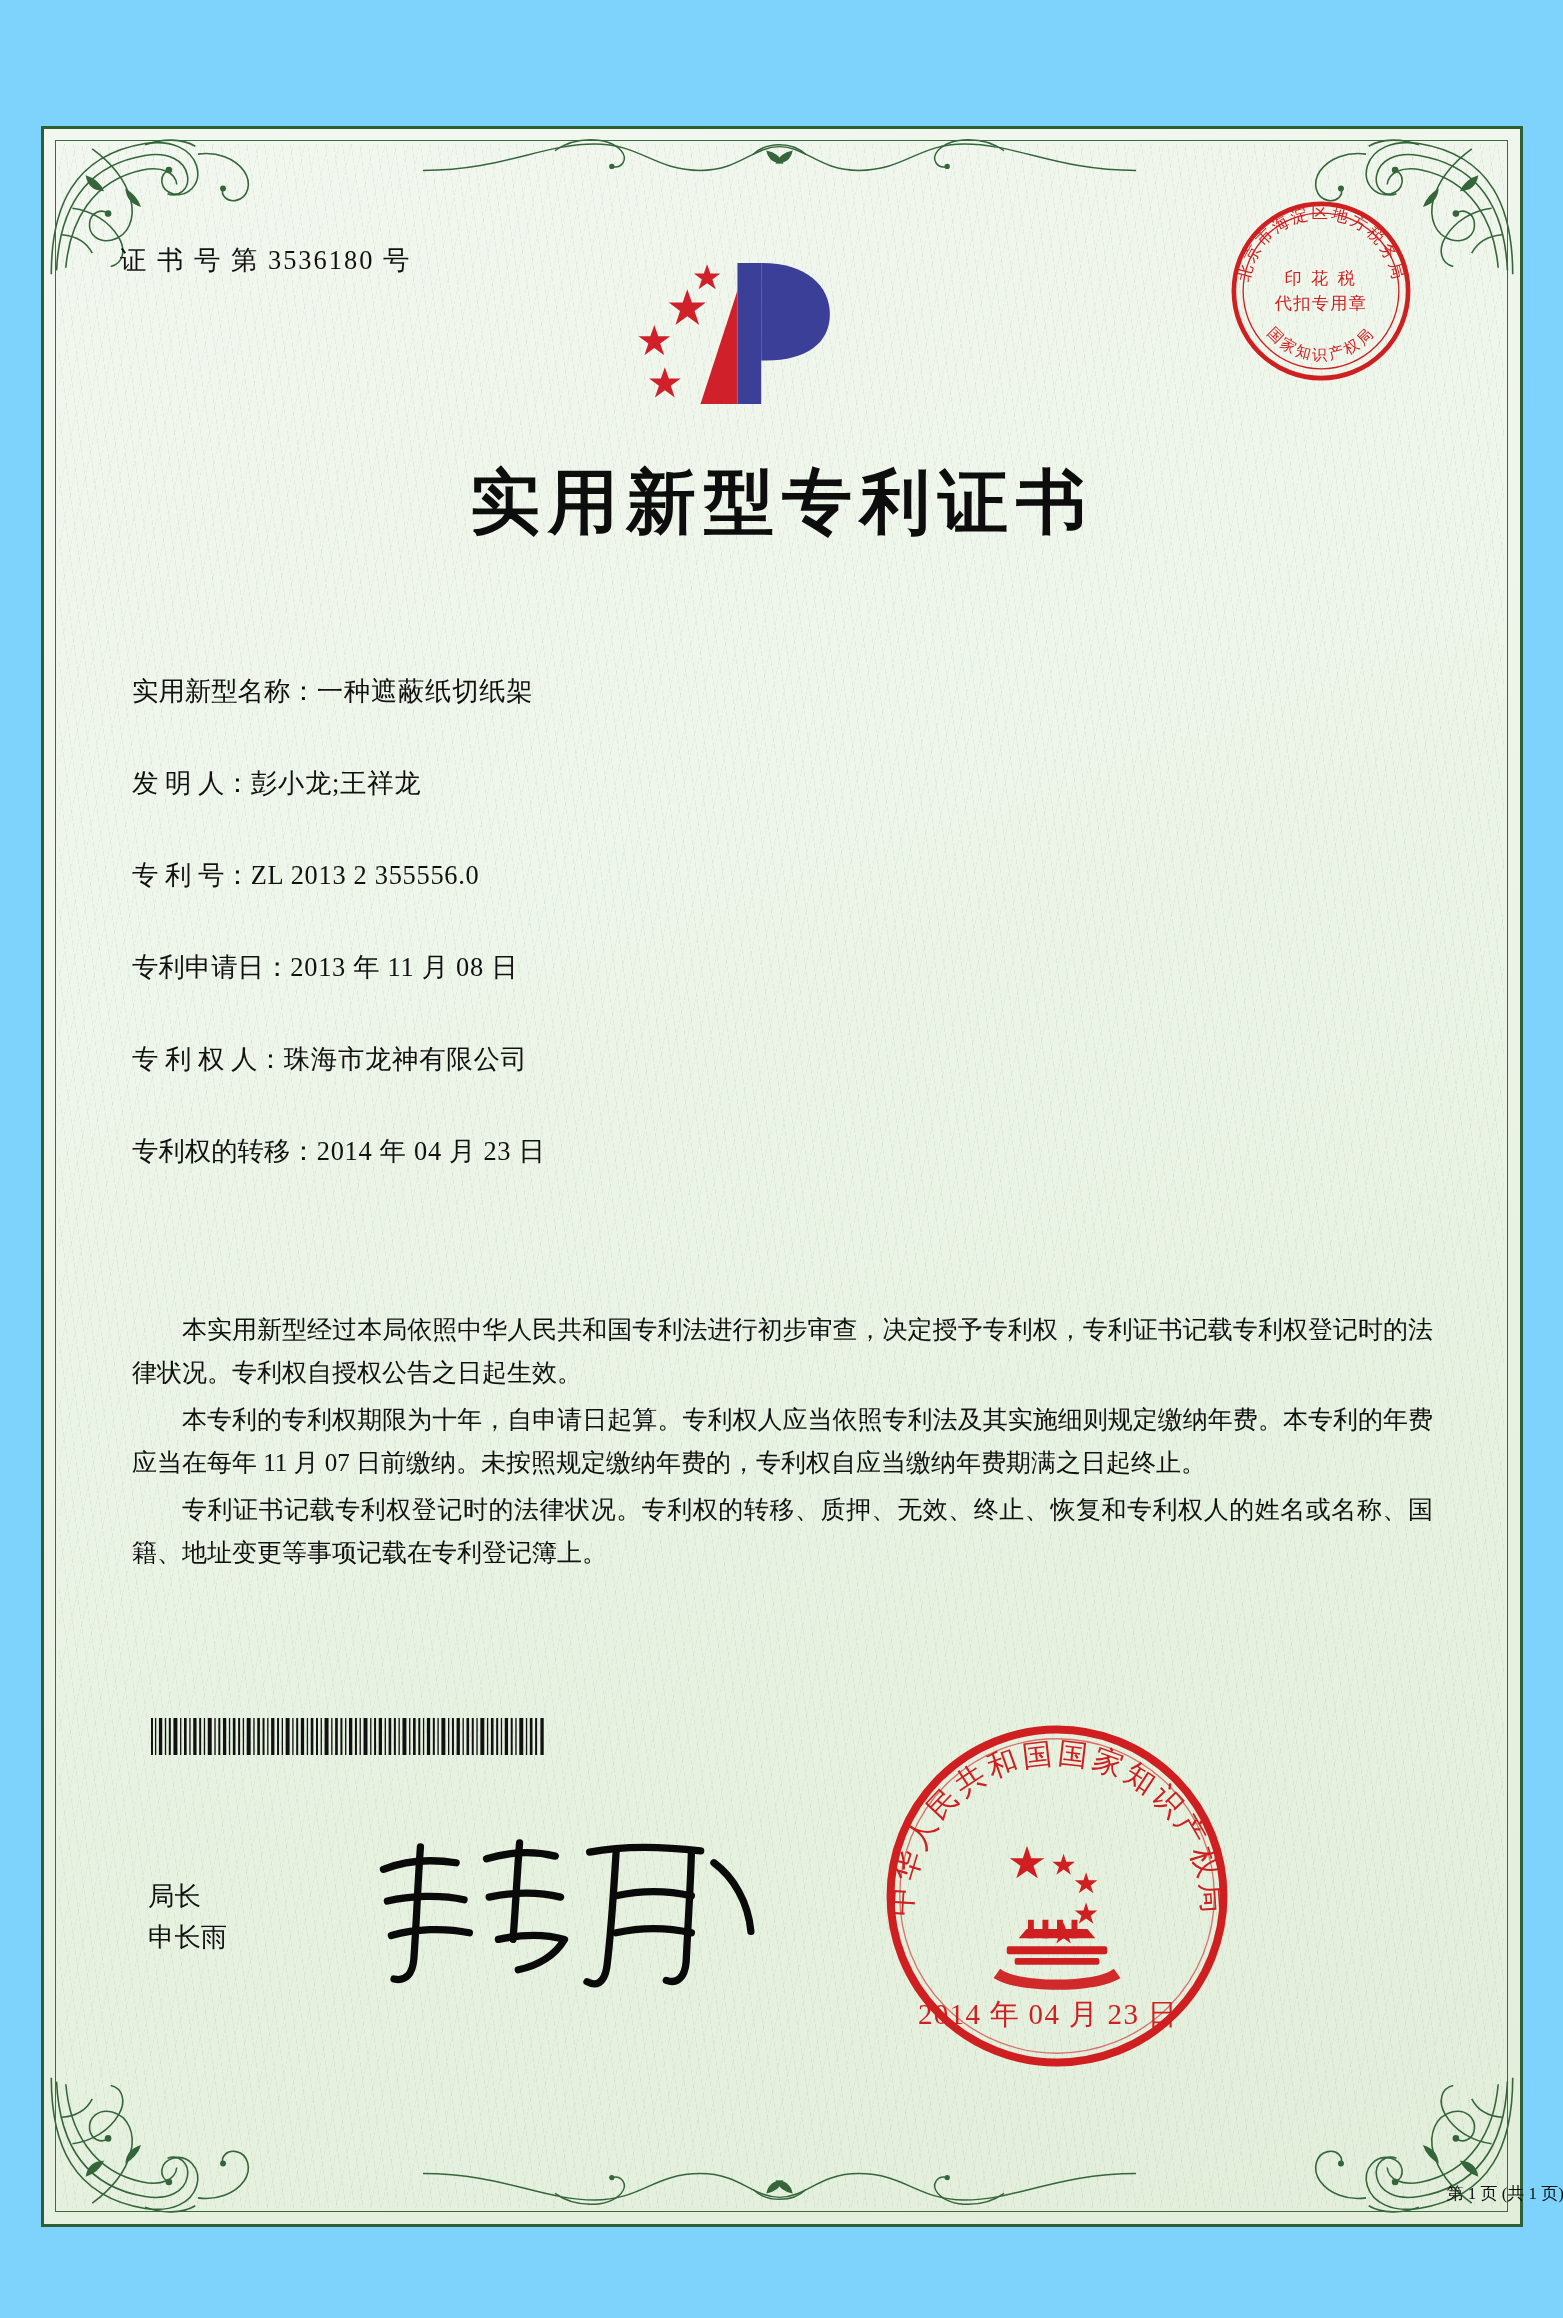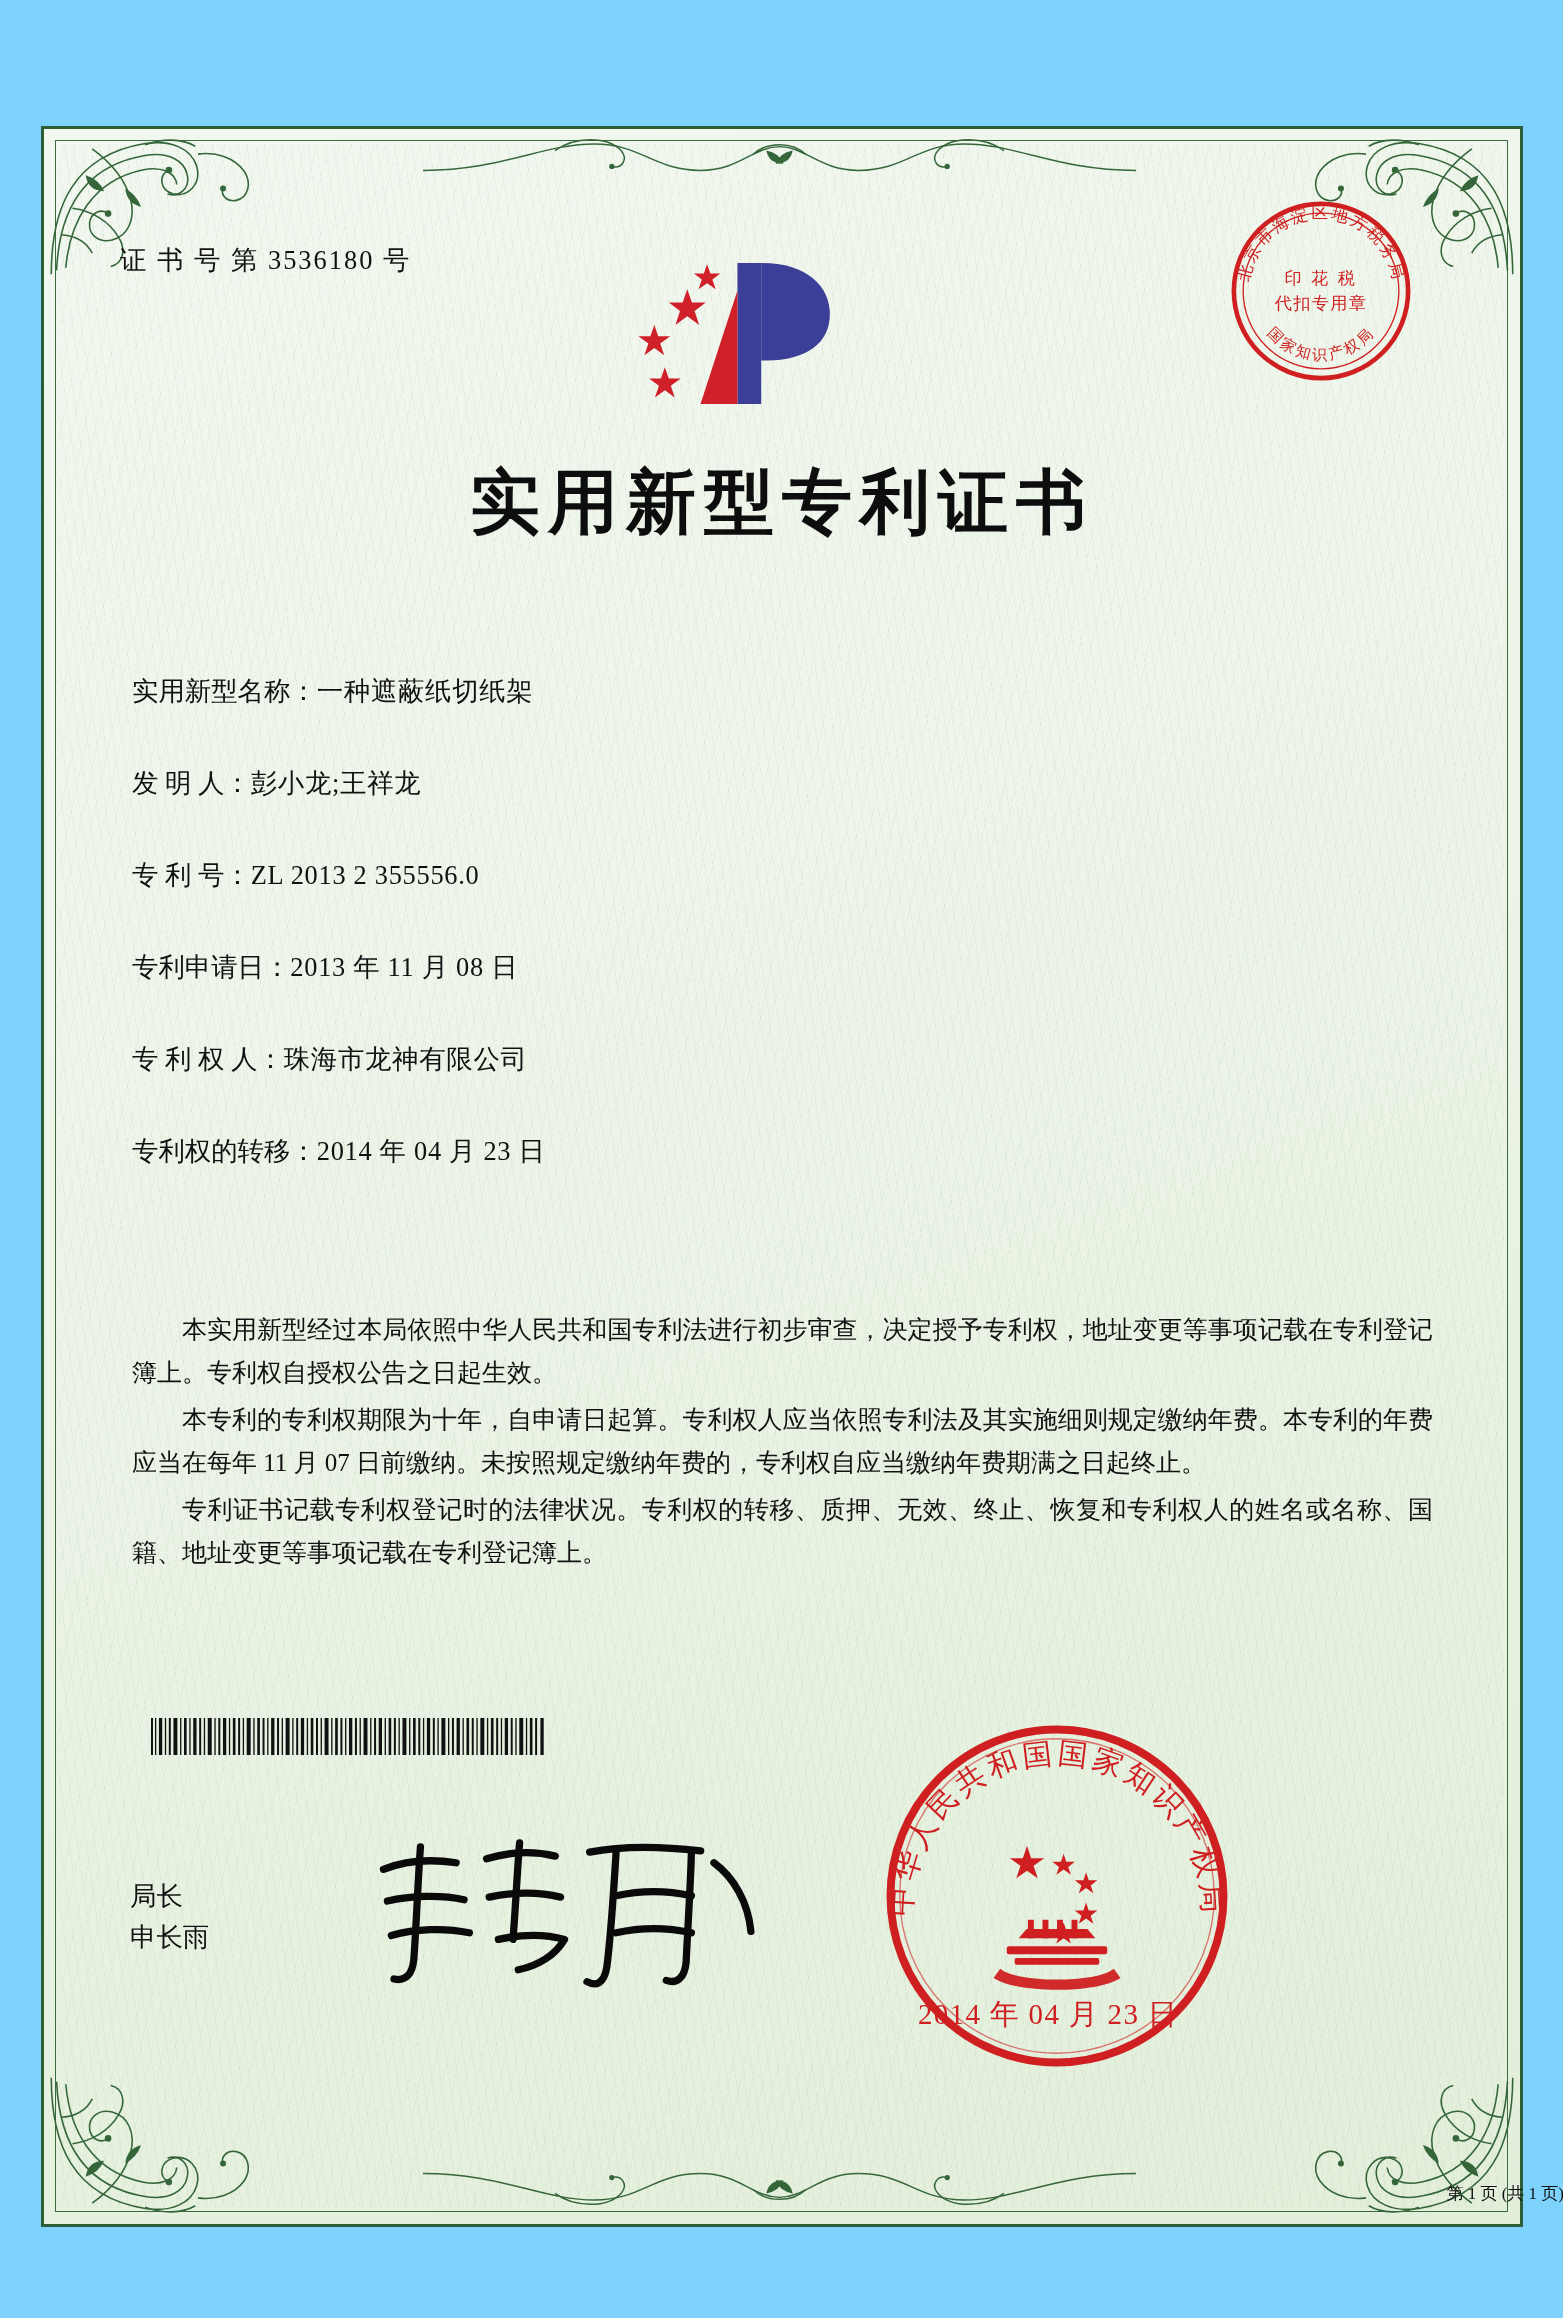--- a/index.html
+++ b/index.html
@@ -156,21 +156,21 @@
     position: absolute;
     left: 151px;
     top: 1718px;
     height: 37px;
     width: 396px;
   }
   .barcode svg { width:100%; height:100%; display:block; }
 
   .sign-block {
     position: absolute;
-    left: 130px;
+    left: 148px;
     top: 1876px;
     font-size: 26.4px;
     line-height: 1.55;
     color: #111;
   }
   .signature {
     position: absolute;
     left: 357px;
     top: 1823px;
     width: 423px;
@@ -389,21 +389,21 @@
     </div>
     <div class="field-row">
       <span class="field-label">专 利 权 人：</span><span class="field-value">珠海市龙神有限公司</span>
     </div>
     <div class="field-row">
       <span class="field-label">专利权的转移：</span><span class="field-value">2014 年 04 月 23 日</span>
     </div>
   </div>
 
   <div class="body-text">
-    <p>本实用新型经过本局依照中华人民共和国专利法进行初步审查，决定授予专利权，地址变更等事项记载在专利登记簿上。专利权自授权公告之日起生效。</p>
+    <p>本实用新型经过本局依照中华人民共和国专利法进行初步审查，决定授予专利权，专利证书记载专利权登记时的法律状况。专利权自授权公告之日起生效。</p>
     <p>本专利的专利权期限为十年，自申请日起算。专利权人应当依照专利法及其实施细则规定缴纳年费。本专利的年费应当在每年 11 月 07 日前缴纳。未按照规定缴纳年费的，专利权自应当缴纳年费期满之日起终止。</p>
     <p>专利证书记载专利权登记时的法律状况。专利权的转移、质押、无效、终止、恢复和专利权人的姓名或名称、国籍、地址变更等事项记载在专利登记簿上。</p>
   </div>
 
   <div class="barcode">
     <svg viewBox="0 0 600 56" preserveAspectRatio="none">
       <g fill="#111">
         <rect x="0" y="0" width="3" height="56"></rect>
           <rect x="6" y="0" width="2" height="56"></rect>
         <rect x="12" y="0" width="5" height="56"></rect>

